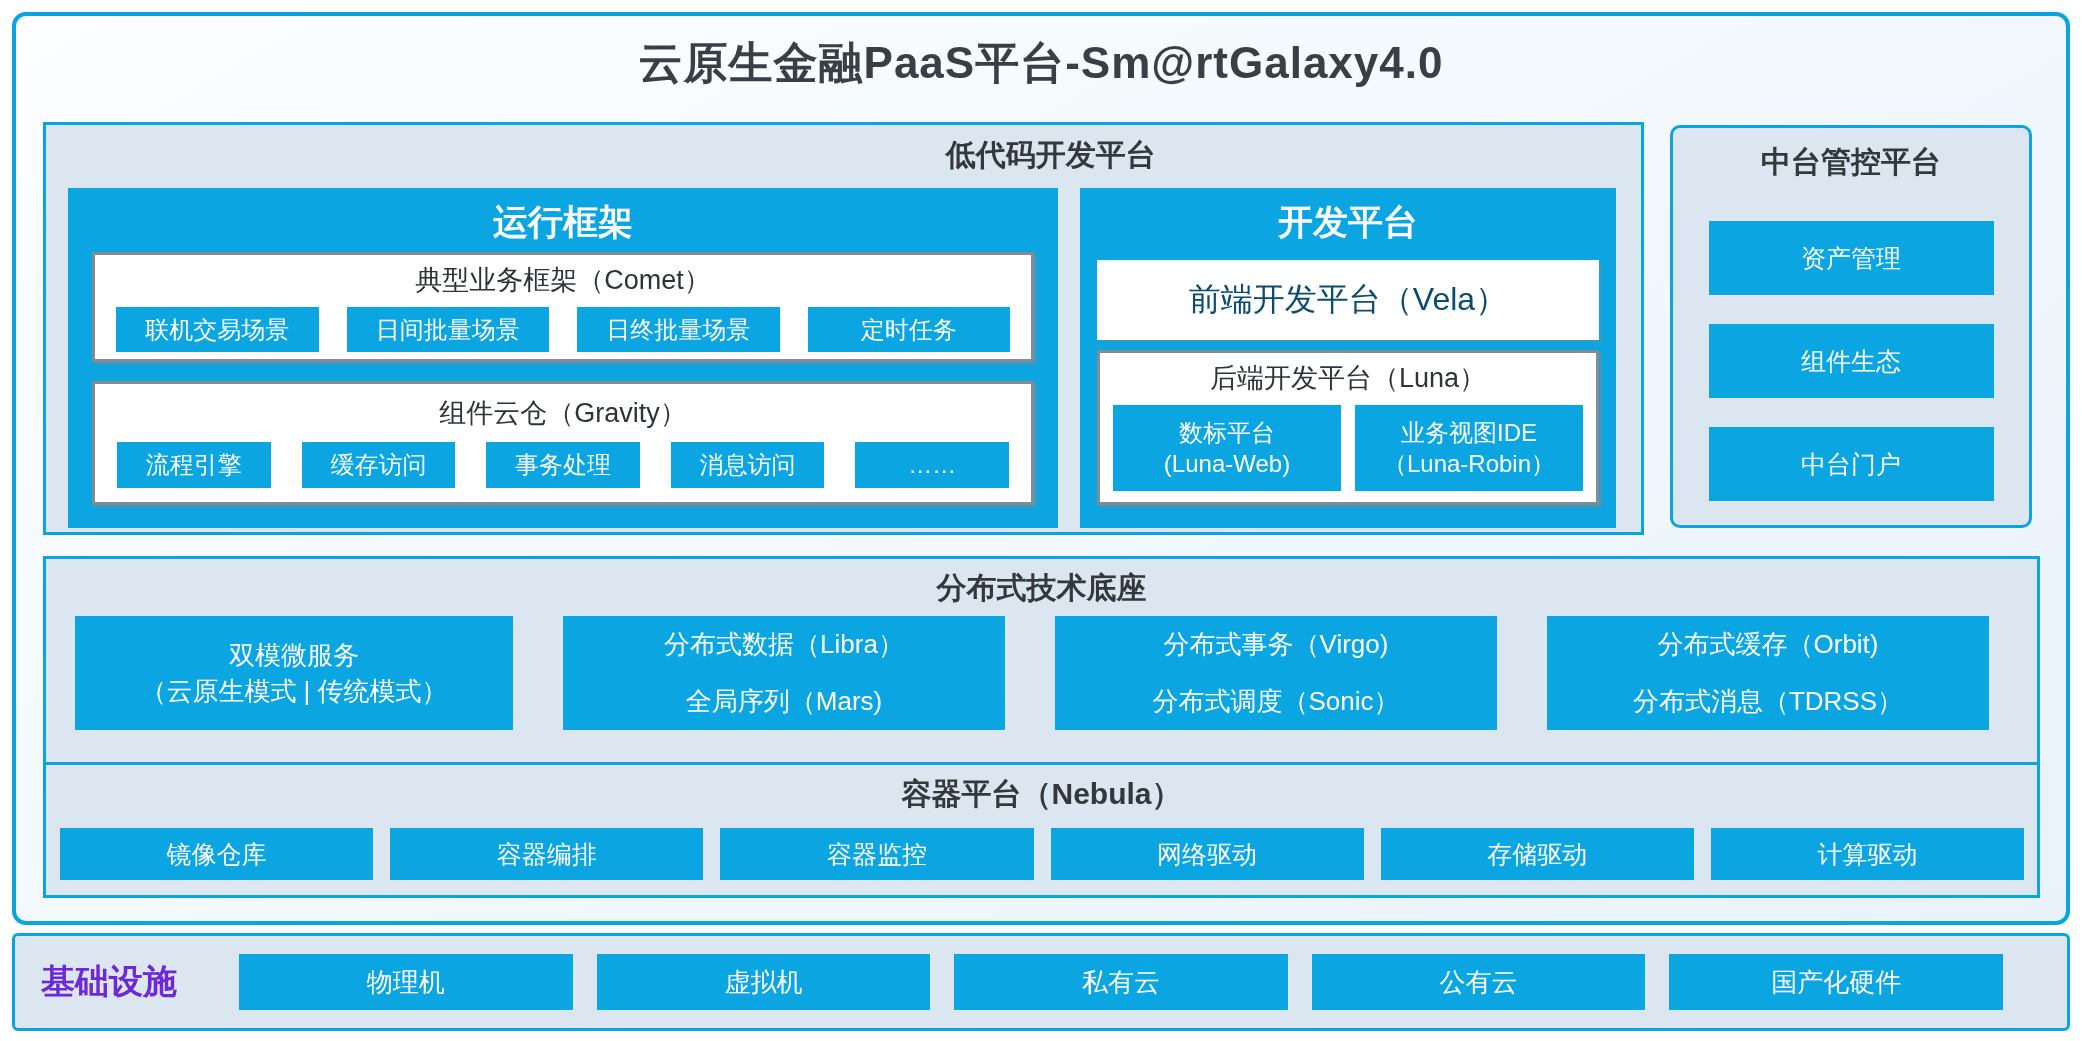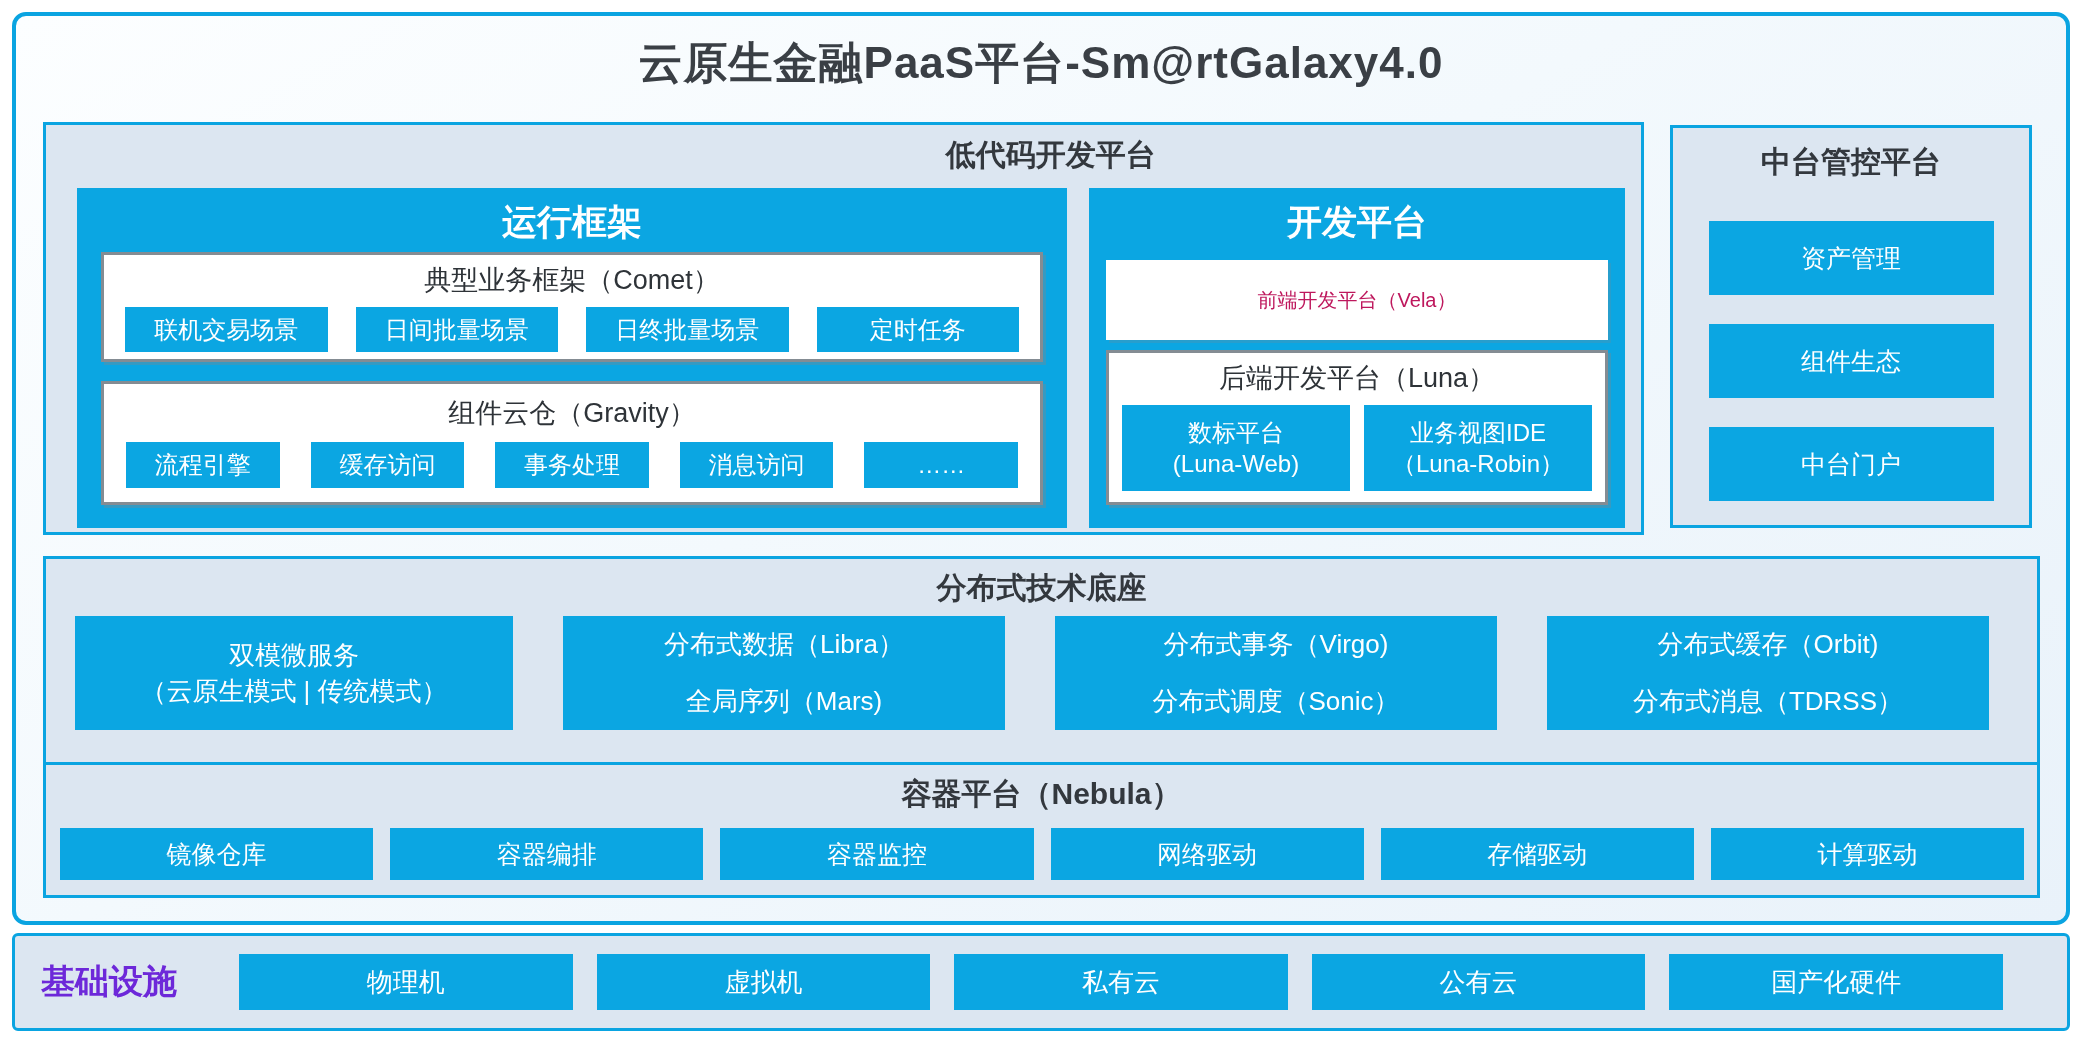--- a/index.html
+++ b/index.html
@@ -37,39 +37,39 @@
   .wbox{
     position:absolute;box-sizing:border-box;background:#ffffff;
     border:3px solid #848c93;box-shadow:3px 3px 0 rgba(125,134,143,.38);
   }
   .wbox-title{text-align:center;font-size:27px;color:#2e3338;margin-top:7px;white-space:nowrap;}
   .btn-row{display:flex;}
   .btn-row .bbtn{flex:1;}
   
   .lowcode{left:27px;top:106px;width:1601px;height:413px;}
   .lowcode-header{position:absolute;top:10px;left:63%;transform:translateX(-50%);}
-  .bluepanel{position:absolute;background:#0ba6e2;box-sizing:border-box;margin-left:9px;}
+  .bluepanel{position:absolute;background:#0ba6e2;box-sizing:border-box;}
   .runtime{left:22px;top:63px;width:990px;height:340px;}
   .dev{left:1034px;top:63px;width:536px;height:340px;}
   .bp-title{margin-top:11px;text-align:center;font-size:35px;font-weight:700;color:#fff;height:47px;}
   .comet{left:24px;top:64px;width:942px;height:110px;}
   .comet .btn-row{margin:9px 21px 0;gap:28px;height:45px;}
   .gravity{left:24px;top:193px;width:942px;height:124px;}
   .gravity .wbox-title{margin-top:11px;}
   .gravity .btn-row{margin:11px 22px 0;gap:31px;height:46px;}
   .vela{
     position:absolute;left:17px;top:72px;width:502px;height:80px;background:#fff;
-    display:flex;align-items:center;justify-content:center;font-size:20px;color:#be185d;
+    display:flex;align-items:center;justify-content:center;font-size:32px;color:#0c4a6e;
     box-shadow:3px 3px 0 rgba(125,134,143,.25);
   }
   .luna{left:17px;top:162px;width:502px;height:155px;}
   .luna .btn-row{margin:9px 13px 0;gap:14px;height:86px;}
   .luna .bbtn{font-size:24px;}
   
-  .midplat{left:1654px;top:109px;width:362px;height:403px;display:flex;flex-direction:column;align-items:center;}
+  .midplat{left:1654px;top:109px;width:362px;height:403px;display:flex;flex-direction:column;align-items:center;border-radius:10px;}
   .midplat .panel-header{margin-top:14px;}
   .mid-btns{display:flex;flex-direction:column;gap:29px;margin-top:38px;}
   .mid-btns .bbtn{width:285px;height:74px;font-size:25px;}
   
   .distributed{left:27px;top:540px;width:1997px;height:238px;}
   .dist-row{position:absolute;left:29px;right:48px;top:57px;height:114px;display:flex;gap:50px;}
   .dual{width:438px;flex:none;font-size:26px;line-height:36px;}
   .dist-col{flex:1;display:flex;flex-direction:column;}
   .dist-col .bbtn{flex:1;font-size:26px;}
   

